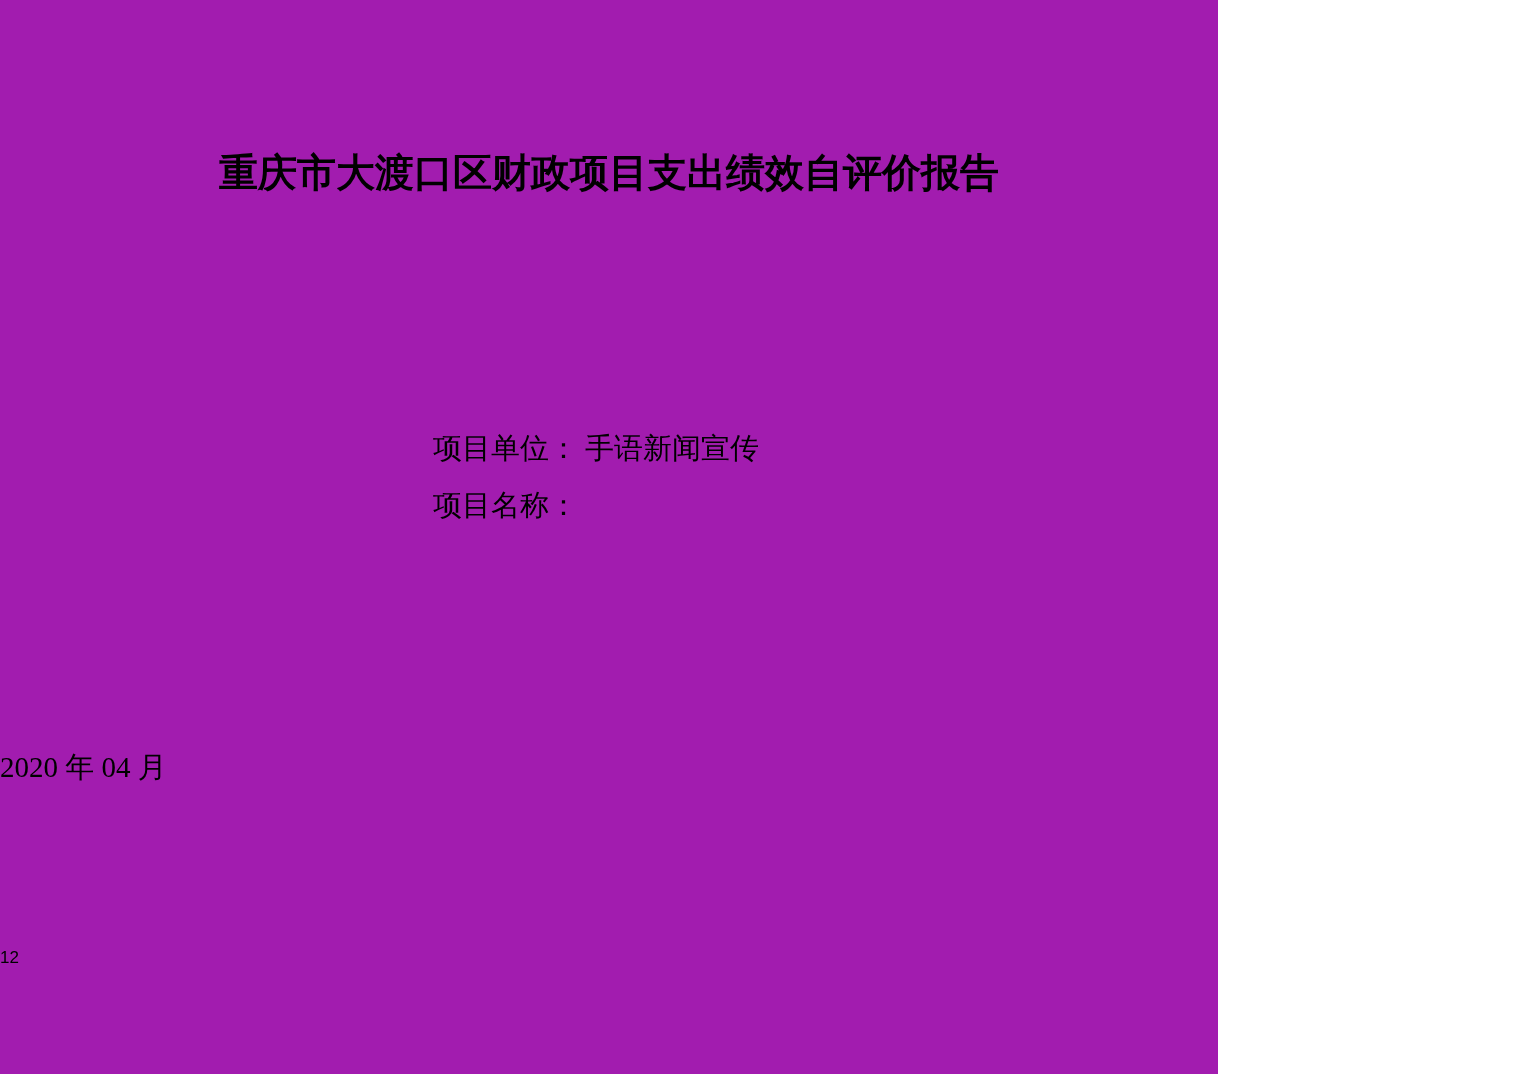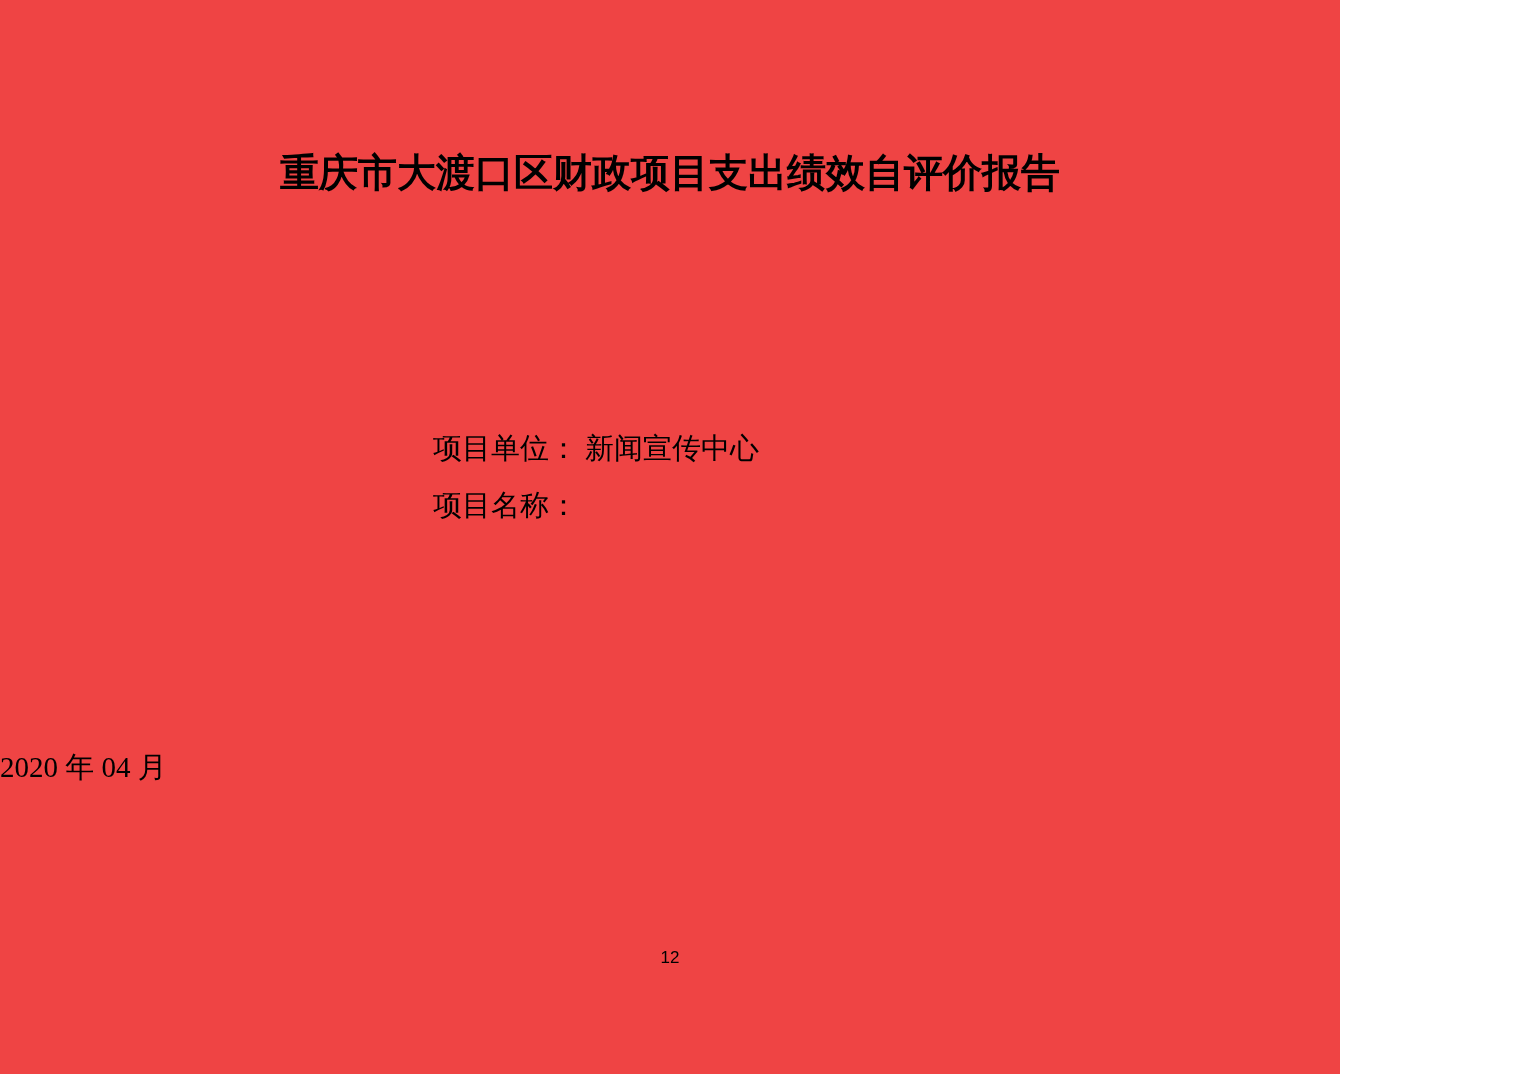--- a/index.html
+++ b/index.html
@@ -2,23 +2,23 @@
 <html><head>
 <meta charset="utf-8">
 <style>
   html, body {
     margin: 0;
     padding: 0;
     background: #ffffff;
   }
   .page {
     position: relative;
-    width: 1340px;
+    width: 1218px;
     height: 1074px;
-    background: #ef4444;
+    background: #a21caf;
     overflow: hidden;
     font-family: "Liberation Serif", serif;
     color: #000000;
   }
   .doc-title {
     position: absolute;
     top: 146px;
     left: 0;
     width: 100%;
     margin: 0;
@@ -45,35 +45,35 @@
     left: 0;
     width: 100%;
     text-align: left;
     font-size: 29px;
   }
   .page-number {
     position: absolute;
     top: 948px;
     left: 0;
     width: 100%;
-    text-align: center;
+    text-align: left;
     font-family: "Liberation Sans", sans-serif;
     font-size: 17px;
   }
 </style>
 </head>
 <body>
 
 <div class="page">
 
   <h1 class="doc-title">重庆市大渡口区财政项目支出绩效自评价报告</h1>
 
   <div class="info-block">
     <div class="info-line">
-      <span class="info-label">项目单位：</span><span class="info-value">新闻宣传中心</span>
+      <span class="info-label">项目单位：</span><span class="info-value">手语新闻宣传</span>
     </div>
     <div class="info-line">
       <span class="info-label">项目名称：</span><span class="info-value"></span>
     </div>
   </div>
 
   <div class="report-date">2020 年 04 月</div>
 
   <div class="page-number">12</div>
 

